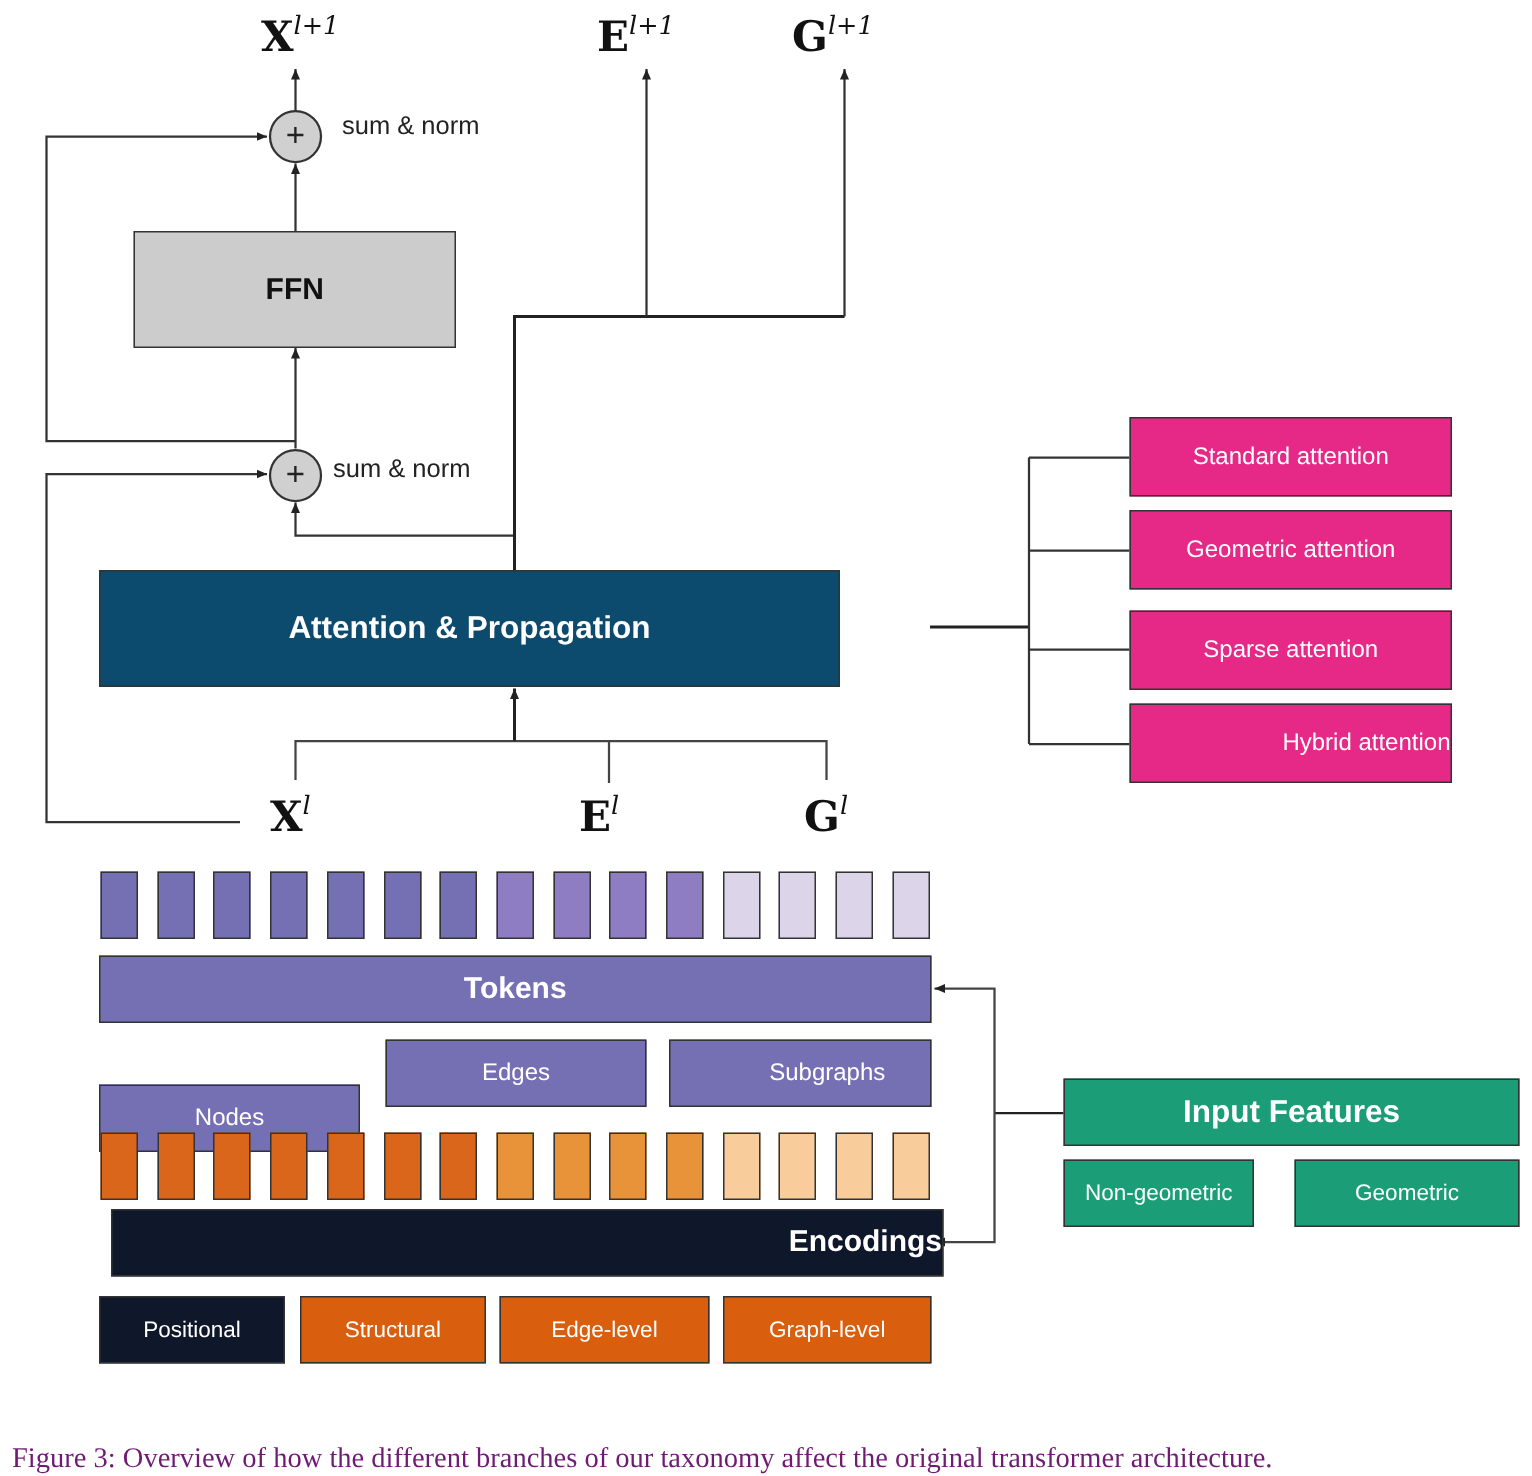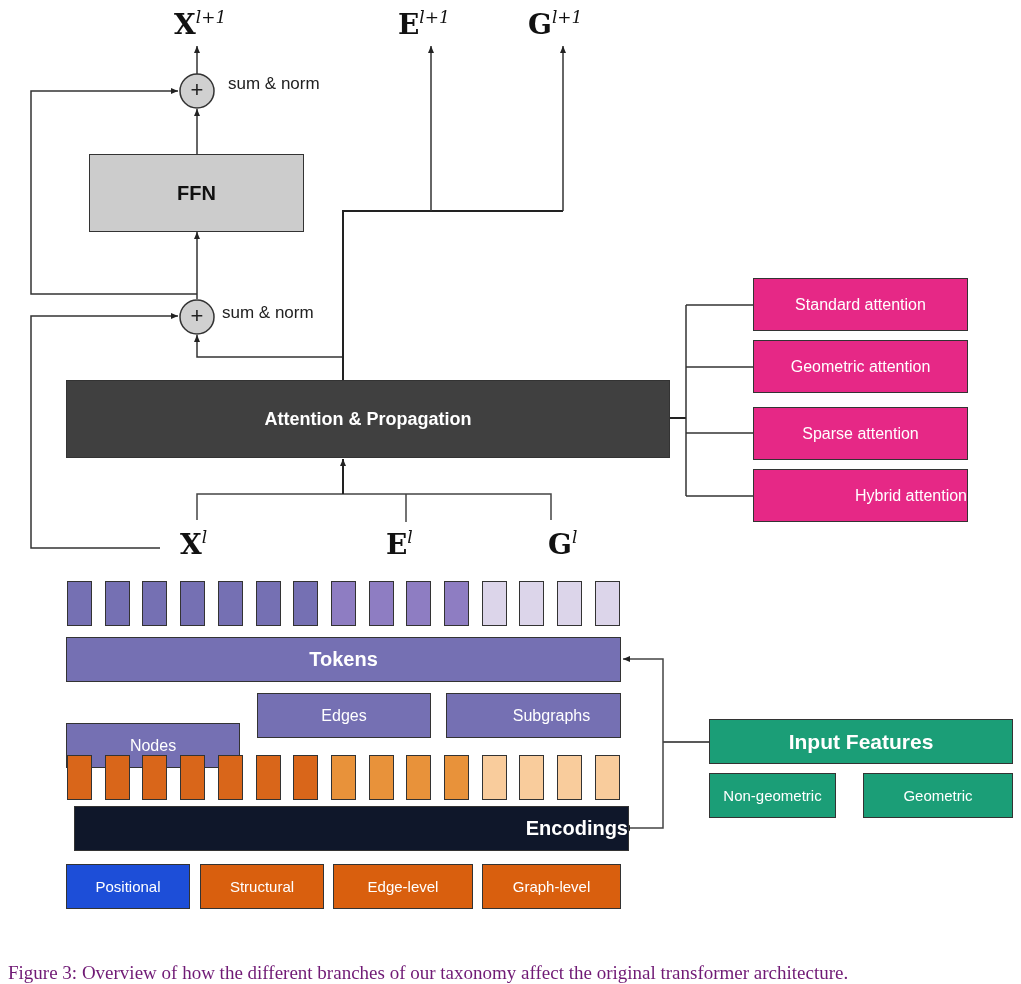--- a/index.html
+++ b/index.html
@@ -64,40 +64,40 @@
 
 <div class="label" style="left:187px;top:77px;font-size:22px;width:20px;text-align:center;">+</div>
 <div class="label" style="left:228px;top:74px;">sum &amp; norm</div>
 <div class="label" style="left:187px;top:303px;font-size:22px;width:20px;text-align:center;">+</div>
 <div class="label" style="left:222px;top:303px;">sum &amp; norm</div>
 
 <div class="box bold" id="ffn-box" style="left: 89px; top: 154px; width: 215px; height: 78px; color: rgb(17, 17, 17); font-size: 20px; background: rgb(204, 204, 204);">
   <span>FFN</span>
 </div>
 
-<div class="box bold" id="attn-box" style="left: 66px; top: 380px; width: 604px; height: 78px; font-size: 18px; background: #404040;">
+<div class="box bold" id="attn-box" style="left: 66px; top: 380px; width: 494px; height: 78px; font-size: 21px; background: #0c4a6e;">
   <span>Attention &amp; Propagation</span>
 </div>
 
 <div class="box variant" style="left: 753px; top: 278px; width: 215px; height: 53px; font-size: 16px; background: rgb(230, 40, 134);">
     <span>Standard attention</span>
   </div>
 <div class="box variant" style="left: 753px; top: 340px; width: 215px; height: 53px; font-size: 16px; background: rgb(230, 40, 134);">
     <span>Geometric attention</span>
   </div>
 <div class="box variant" style="left: 753px; top: 407px; width: 215px; height: 53px; font-size: 16px; background: rgb(230, 40, 134);">
     <span>Sparse attention</span>
   </div>
 <div class="box variant" style="left: 753px; top: 469px; width: 215px; height: 53px; font-size: 16px; background: rgb(230, 40, 134); justify-content: flex-end;">
     <span>Hybrid attention</span>
   </div>
 
 <div class="math" style="left:180px;top:528px;"><span>X</span><sup>l</sup></div>
 <div class="math" style="left:386px;top:528px;"><span>E</span><sup>l</sup></div>
-<div class="math" style="left:536px;top:528px;margin-left:12px;"><span>G</span><sup>l</sup></div>
+<div class="math" style="left:536px;top:528px;"><span>G</span><sup>l</sup></div>
 
 <div id="token-squares">
     <div class="sq" style="left: 67px; top: 581px; background: rgb(117, 112, 179);"></div>
     <div class="sq" style="left: 104.7px; top: 581px; background: rgb(117, 112, 179);"></div>
     <div class="sq" style="left: 142.4px; top: 581px; background: rgb(117, 112, 179);"></div>
     <div class="sq" style="left: 180.1px; top: 581px; background: rgb(117, 112, 179);"></div>
     <div class="sq" style="left: 217.8px; top: 581px; background: rgb(117, 112, 179);"></div>
     <div class="sq" style="left: 255.5px; top: 581px; background: rgb(117, 112, 179);"></div>
     <div class="sq" style="left: 293.2px; top: 581px; background: rgb(117, 112, 179);"></div>
     <div class="sq" style="left: 330.9px; top: 581px; background: rgb(142, 125, 194);"></div>
@@ -137,21 +137,21 @@
     <div class="sq" style="left: 444px; top: 755px; background: rgb(232, 146, 58);"></div>
     <div class="sq" style="left: 481.7px; top: 755px; background: rgb(249, 204, 156);"></div>
     <div class="sq" style="left: 519.4px; top: 755px; background: rgb(249, 204, 156);"></div>
     <div class="sq" style="left: 557.1px; top: 755px; background: rgb(249, 204, 156);"></div>
     <div class="sq" style="left: 594.8px; top: 755px; background: rgb(249, 204, 156);"></div>
   </div>
 
 <div class="box bold" id="enc-box" style="left: 74px; top: 806px; width: 555px; height: 45px; font-size: 20px; background: #0f172a; justify-content: flex-end;">
   <span>Encodings</span>
 </div>
-<div class="box enc-cat" style="left: 66px; top: 864px; width: 124px; height: 45px; font-size: 15px; background: #1d4ed8;">
+<div class="box enc-cat" style="left: 66px; top: 864px; width: 124px; height: 45px; font-size: 15px; background: #0f172a;">
     <span>Positional</span>
   </div>
 <div class="box enc-cat" style="left: 200px; top: 864px; width: 124px; height: 45px; font-size: 15px; background: rgb(217, 95, 14);">
     <span>Structural</span>
   </div>
 <div class="box enc-cat" style="left: 333px; top: 864px; width: 140px; height: 45px; font-size: 15px; background: rgb(217, 95, 14);">
     <span>Edge-level</span>
   </div>
 <div class="box enc-cat" style="left: 482px; top: 864px; width: 139px; height: 45px; font-size: 15px; background: rgb(217, 95, 14);">
     <span>Graph-level</span>

